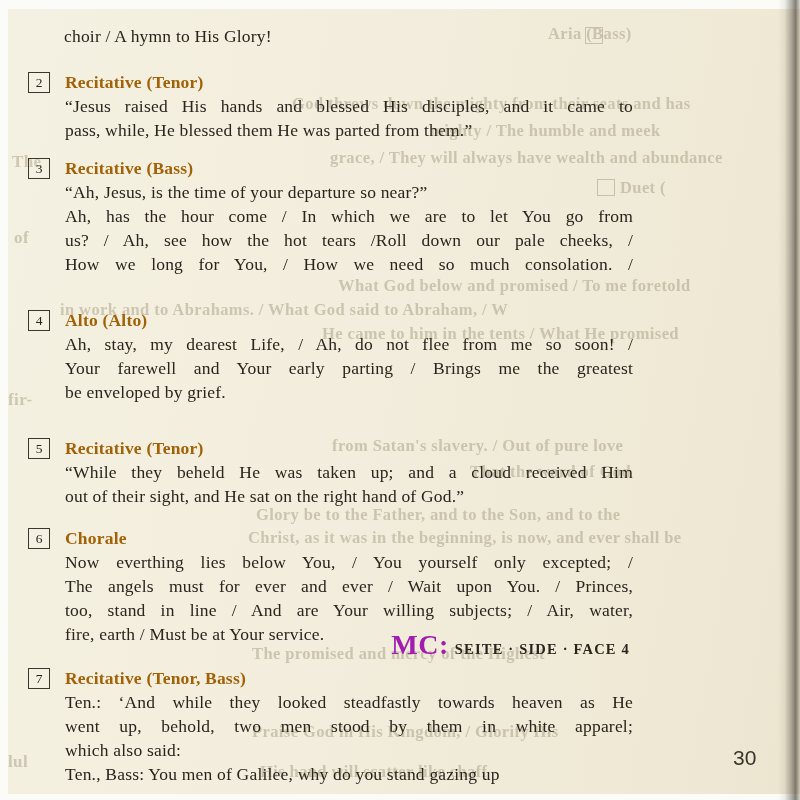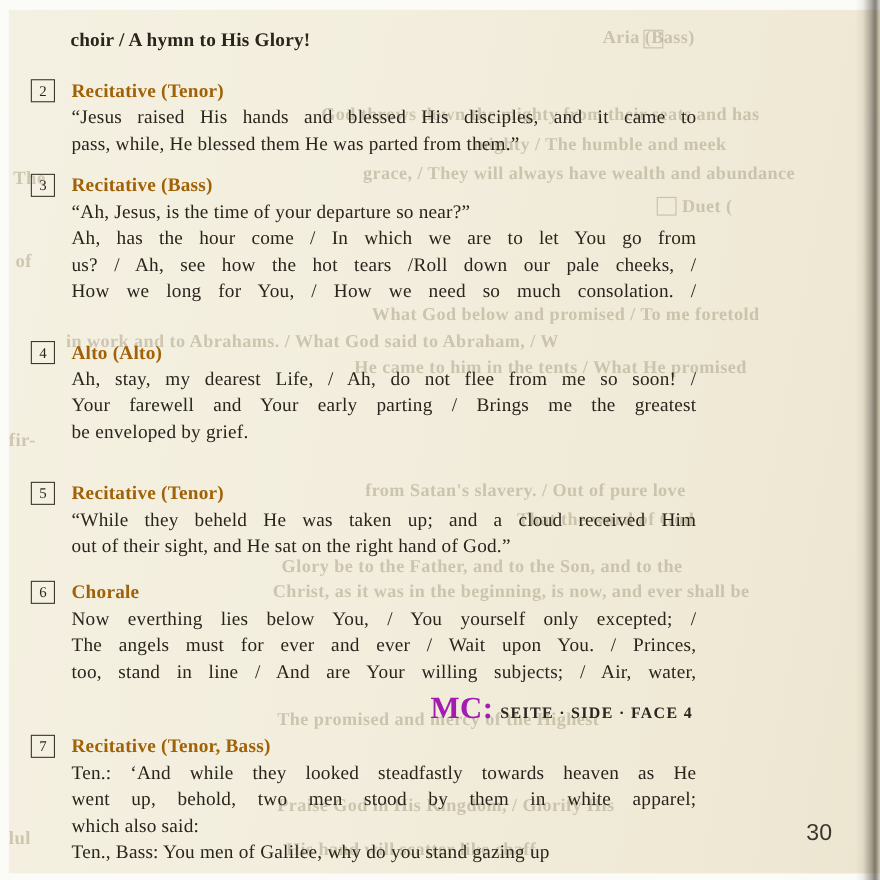--- a/index.html
+++ b/index.html
@@ -16,21 +16,21 @@
 
   
   .ghost{position:absolute;white-space:nowrap;font-weight:700;font-size:16.5px;
          color:rgba(165,156,128,0.50);filter:blur(0.6px);letter-spacing:0.4px;}
   .ghost.small{font-size:17px;}
   .gbox{position:absolute;width:16px;height:15px;border:1.5px solid rgba(150,140,114,0.45);
         filter:blur(0.5px);}
 
   
   .cont-line{position:absolute;left:64px;top:26px;font-size:17.5px;color:#2a241d;
-         font-weight:700;letter-spacing:0.2px;}
+         font-weight:400;letter-spacing:0.2px;}
   .section{position:absolute;left:28px;display:flex;align-items:flex-start;}
   .numbox{width:20px;height:19px;border:1.5px solid #3c362d;margin-right:15px;margin-top:2px;
          display:flex;align-items:center;justify-content:center;
          font-size:13.5px;color:#2a241d;flex:0 0 auto;background:rgba(255,255,255,0.08);}
   .sectext{width:568px;color:#2a241d;font-size:17.5px;line-height:24px;letter-spacing:0.2px;}
   .sec-heading{font-weight:700;color:#a16207;}
   .line{white-space:nowrap;}
   .line.j{white-space:normal;text-align:justify;text-align-last:justify;}
 
   
@@ -114,20 +114,21 @@
     </div>
   </div>
 
   <div class="section" style="top:526px;">
     <div class="numbox">6</div>
     <div class="sectext">
       <div class="sec-heading">Chorale</div>
       <div class="line j">Now everthing lies below You, / You yourself only excepted; /</div>
       <div class="line j">The angels must for ever and ever / Wait upon You. / Princes,</div>
       <div class="line j">too, stand in line / And are Your willing subjects; / Air, water,</div>
+      <div class="line">fire, earth / Must be at Your service.</div>
     </div>
   </div>
 
   <div id="side-marker">
     <span class="mc">MC:</span>
     <span class="mc-label">SEITE · SIDE · FACE 4</span>
   </div>
 
   <div class="section" style="top:666px;">
     <div class="numbox">7</div>

